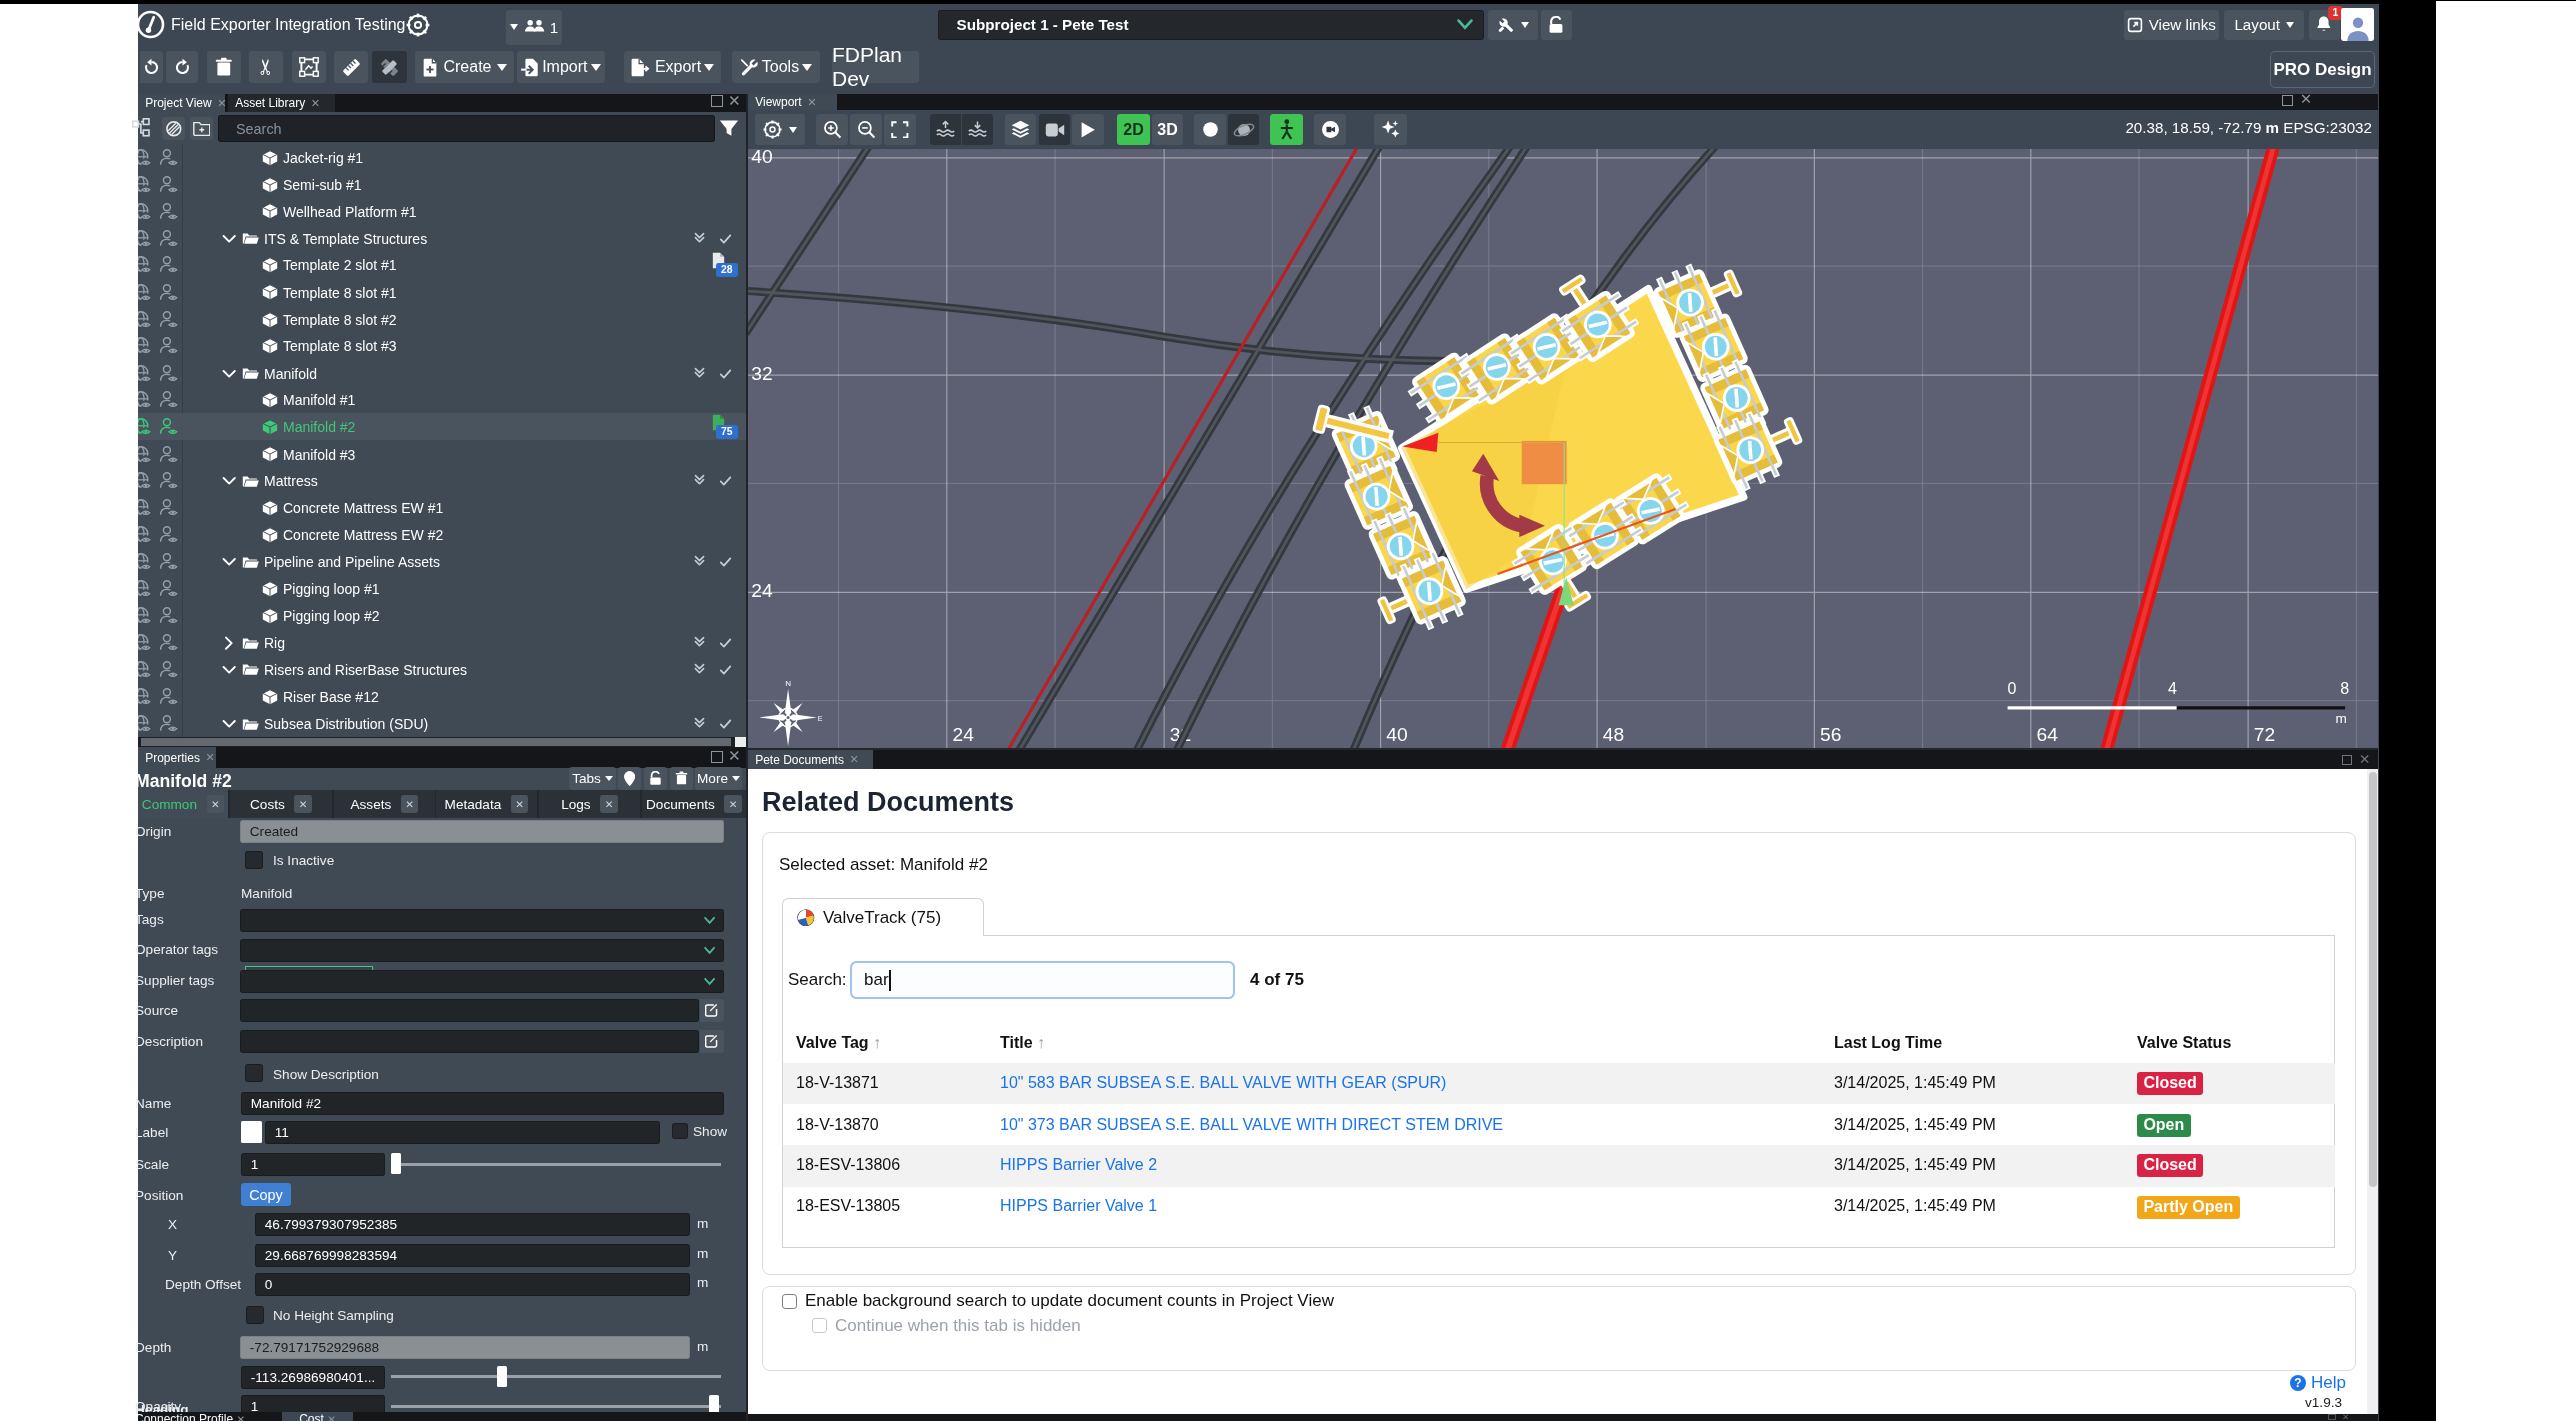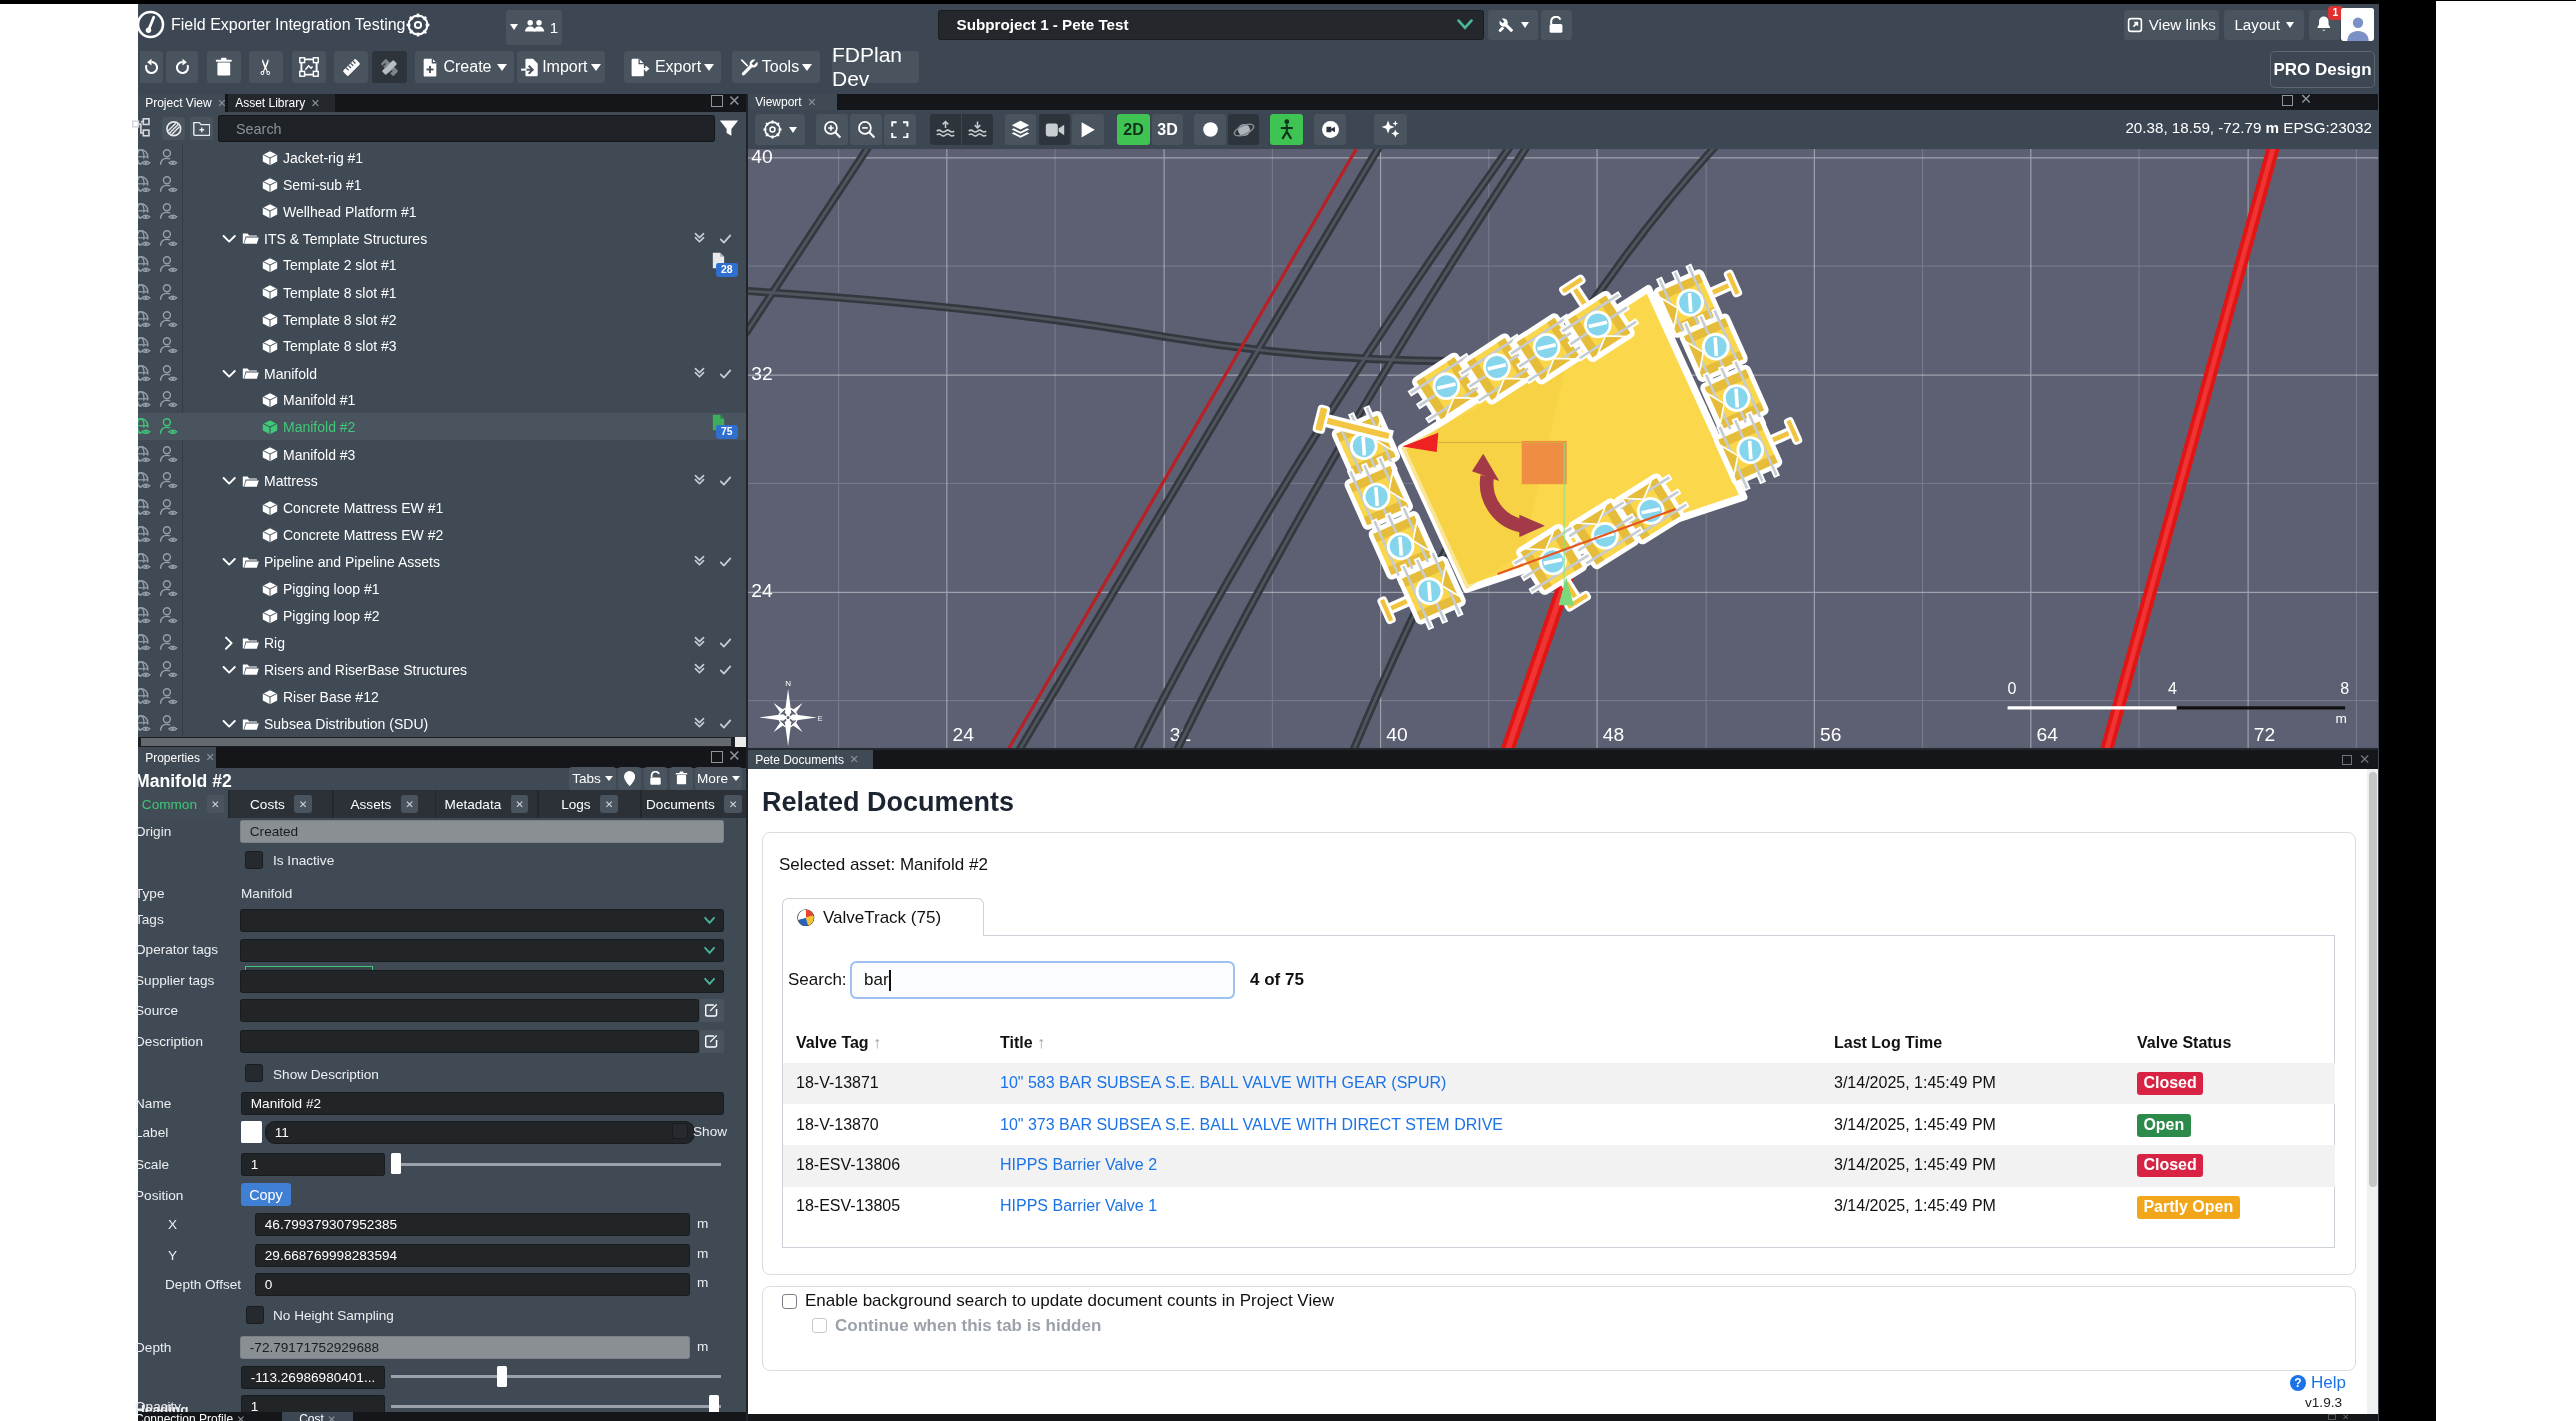--- a/index.html
+++ b/index.html
@@ -687,21 +687,21 @@
         <path d="M13 3 H3 a2 2 0 0 0 -2 2 v12 a2 2 0 0 0 2 2 h12 a2 2 0 0 0 2 -2 V9" fill="none" stroke="#fff" stroke-width="2.2"></path>
         <path d="M8 12.5 L18 2.5 l-1.8 -1 L7 11z" fill="#fff"></path>
       </svg>
     </div>
   <div class="chk" style="left:245px;top:1064px;"></div>
   <div class="lbl" style="left:273px;top:1067px;">Show Description</div>
   <div class="lbl" style="left:135px;top:1096px;">Name</div>
   <div class="inp" style="left:241px;top:1092px;width:483px;height:22.5px;">Manifold #2</div>
   <div class="lbl" style="left:135px;top:1125px;">Label</div>
   <div class="abs" style="left:241px;top:1121px;width:21px;height:21.7px;background:#fff;border-radius:1.6px;"></div>
-  <div class="inp" style="left:265px;top:1121px;width:430px;height:22.5px;border-radius:10px;">11</div>
+  <div class="inp" style="left:265px;top:1121px;width:395px;height:22.5px;">11</div>
   <div class="chk" style="left:672px;top:1123px;width:16px;height:16px;"></div>
   <div class="lbl" style="left:693px;top:1124px;">Show</div>
   <div class="lbl" style="left:135px;top:1157px;">Scale</div>
   <div class="inp" style="left:241px;top:1153px;width:144px;height:22.5px;">1</div>
   <div class="slider" style="left:391px;top:1163px;width:330px;"></div>
   <div class="sthumb" style="left:391px;top:1153px;"></div>
   <div class="lbl" style="left:135px;top:1188px;">Position</div>
   <div class="abs" style="left:241px;top:1183px;width:50px;height:23px;background:#3f7fd4;border-radius:3.2px;color:#fff;font-size:14.4px;display:flex;align-items:center;justify-content:center;">Copy</div>
   <div class="lbl" style="left:168px;top:1217px;">X</div>
   <div class="inp" style="left:255px;top:1213px;width:435px;height:22.5px;">46.799379307952385</div>
@@ -1302,21 +1302,21 @@
   <div class="abs" style="left:2137px;top:1154px;background:#d92344;color:#fff;font-size:16px;font-weight:bold;padding:1.6px 6.4px 3.2px;border-radius:3.2px;">Closed</div>
   <div class="abs" style="left:796px;top:1197px;color:#111;font-size:16px;">18-ESV-13805</div>
   <div class="abs" style="left:1000px;top:1197px;color:#1a73e8;font-size:16px;">HIPPS Barrier Valve 1</div>
   <div class="abs" style="left:1834px;top:1197px;color:#111;font-size:16px;">3/14/2025, 1:45:49 PM</div>
   <div class="abs" style="left:2137px;top:1196px;background:#f2a71b;color:#fff;font-size:16px;font-weight:bold;padding:1.6px 6.4px 3.2px;border-radius:3.2px;">Partly Open</div>
 
   <div class="abs" style="left:762px;top:1286px;width:1594px;height:85px;border:0.8px solid #d9dde2;border-radius:8px;"></div>
   <div class="abs" style="left:782px;top:1294px;width:15.2px;height:15.2px;border:1.2px solid #767c83;border-radius:3.2px;"></div>
   <div class="abs" style="left:805px;top:1291px;color:#111;font-size:17px;">Enable background search to update document counts in Project View</div>
   <div class="abs" style="left:812px;top:1318px;width:15.2px;height:15.2px;border:1.2px solid #c3c8cd;border-radius:3.2px;"></div>
-  <div class="abs" style="left:835px;top:1316px;color:#9ba2ab;font-size:17px;font-weight:bold;">Continue when this tab is hidden</div>
+  <div class="abs" style="left:835px;top:1316px;color:#9ba2ab;font-size:17px;">Continue when this tab is hidden</div>
 
   <div class="abs" style="left:2290px;top:1375px;width:16px;height:16px;background:#1a73e8;border-radius:50%;color:#fff;font-size:12px;font-weight:bold;display:flex;align-items:center;justify-content:center;">?</div>
   <div class="abs" style="left:2311px;top:1373px;color:#1a73e8;font-size:17px;">Help</div>
   <div class="abs" style="left:2305px;top:1395px;color:#222;font-size:13.6px;">v1.9.3</div>
 
   <div class="abs" style="left:2367px;top:769px;width:11.2px;height:645px;background:#f0f0f0;"></div>
   <div class="abs" style="left:2369px;top:772px;width:8px;height:415px;background:#c6c6c6;border-radius:4px;"></div>
 
   <div class="abs" style="left:748px;top:1414px;width:1630px;height:8px;background:#141619;"></div>
   <div class="abs" style="left:2328px;top:1414px;width:8px;height:6.4px;border:1.2px solid #555;"></div>

